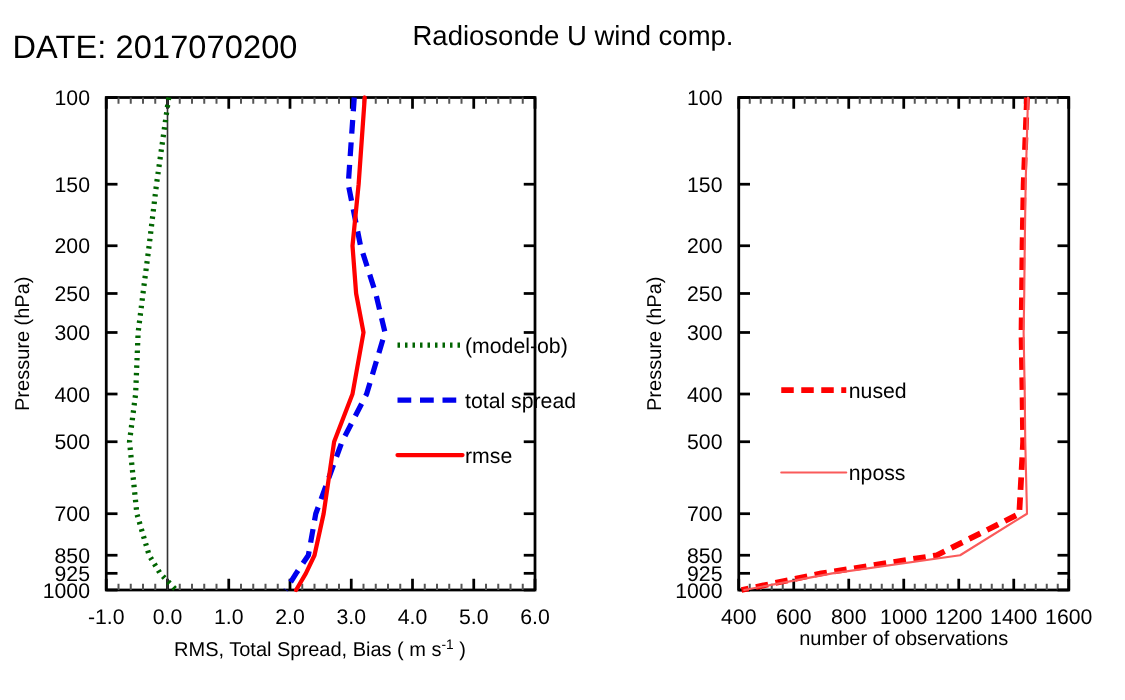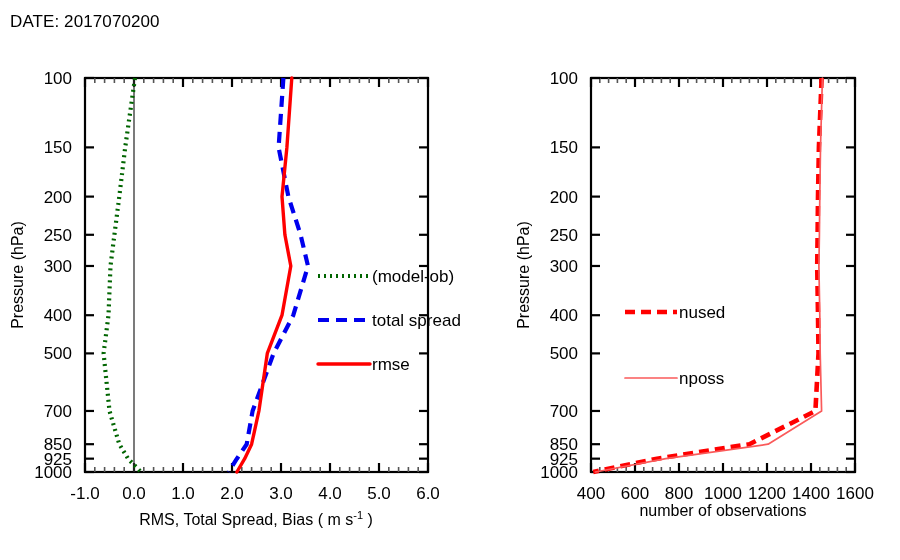--- a/index.html
+++ b/index.html
@@ -1,32 +1,33 @@
 <!DOCTYPE html>
 <html><head>
 <meta charset="utf-8">
 <style>
   html,body{margin:0;padding:0;background:#ffffff;}
   body{width:900px;height:560px;overflow:hidden;
        font-family:"Liberation Sans","DejaVu Sans",sans-serif;color:#000;}
   #root{position:relative;width:900px;height:560px;}
-  .hdr-date{position:absolute;left:10px;top:12px;font-size:17px;letter-spacing:.1px;}
+  .hdr-date{position:absolute;left:10px;top:22px;font-size:26px;letter-spacing:.1px;}
   .hdr-title{position:absolute;left:330px;top:16px;font-size:22px;}
   svg{position:absolute;left:0;top:0;}
   text{font-family:"Liberation Sans","DejaVu Sans",sans-serif;fill:#000;}
   .tick-lbl{font-size:17px;}
   .ax-lbl{font-size:16px;}
   .leg-lbl{font-size:17px;}
   .sup{font-size:11px;}
 </style>
 </head>
 <body>
 <div id="root">
 
 <div class="hdr-date">DATE: 2017070200</div>
+<div class="hdr-title">Radiosonde U wind comp.</div>
 
 <svg width="900" height="560">
   <g id="plot-left">
         <rect x="85" y="78" width="343" height="394" fill="none" stroke="#000000" stroke-width="2.2"></rect>
         <line x1="85" y1="78" x2="85" y2="87" stroke="#000000" stroke-width="2.2"></line>
         <line x1="85" y1="472" x2="85" y2="463" stroke="#000000" stroke-width="2.2"></line>
         <text x="85" y="499" text-anchor="middle" class="tick-lbl">-1.0</text>
         <line x1="94.8" y1="78" x2="94.8" y2="83" stroke="#555" stroke-width="1.6"></line>
         <line x1="94.8" y1="472" x2="94.8" y2="467" stroke="#555" stroke-width="1.6"></line>
         <line x1="104.6" y1="78" x2="104.6" y2="83" stroke="#555" stroke-width="1.6"></line>

